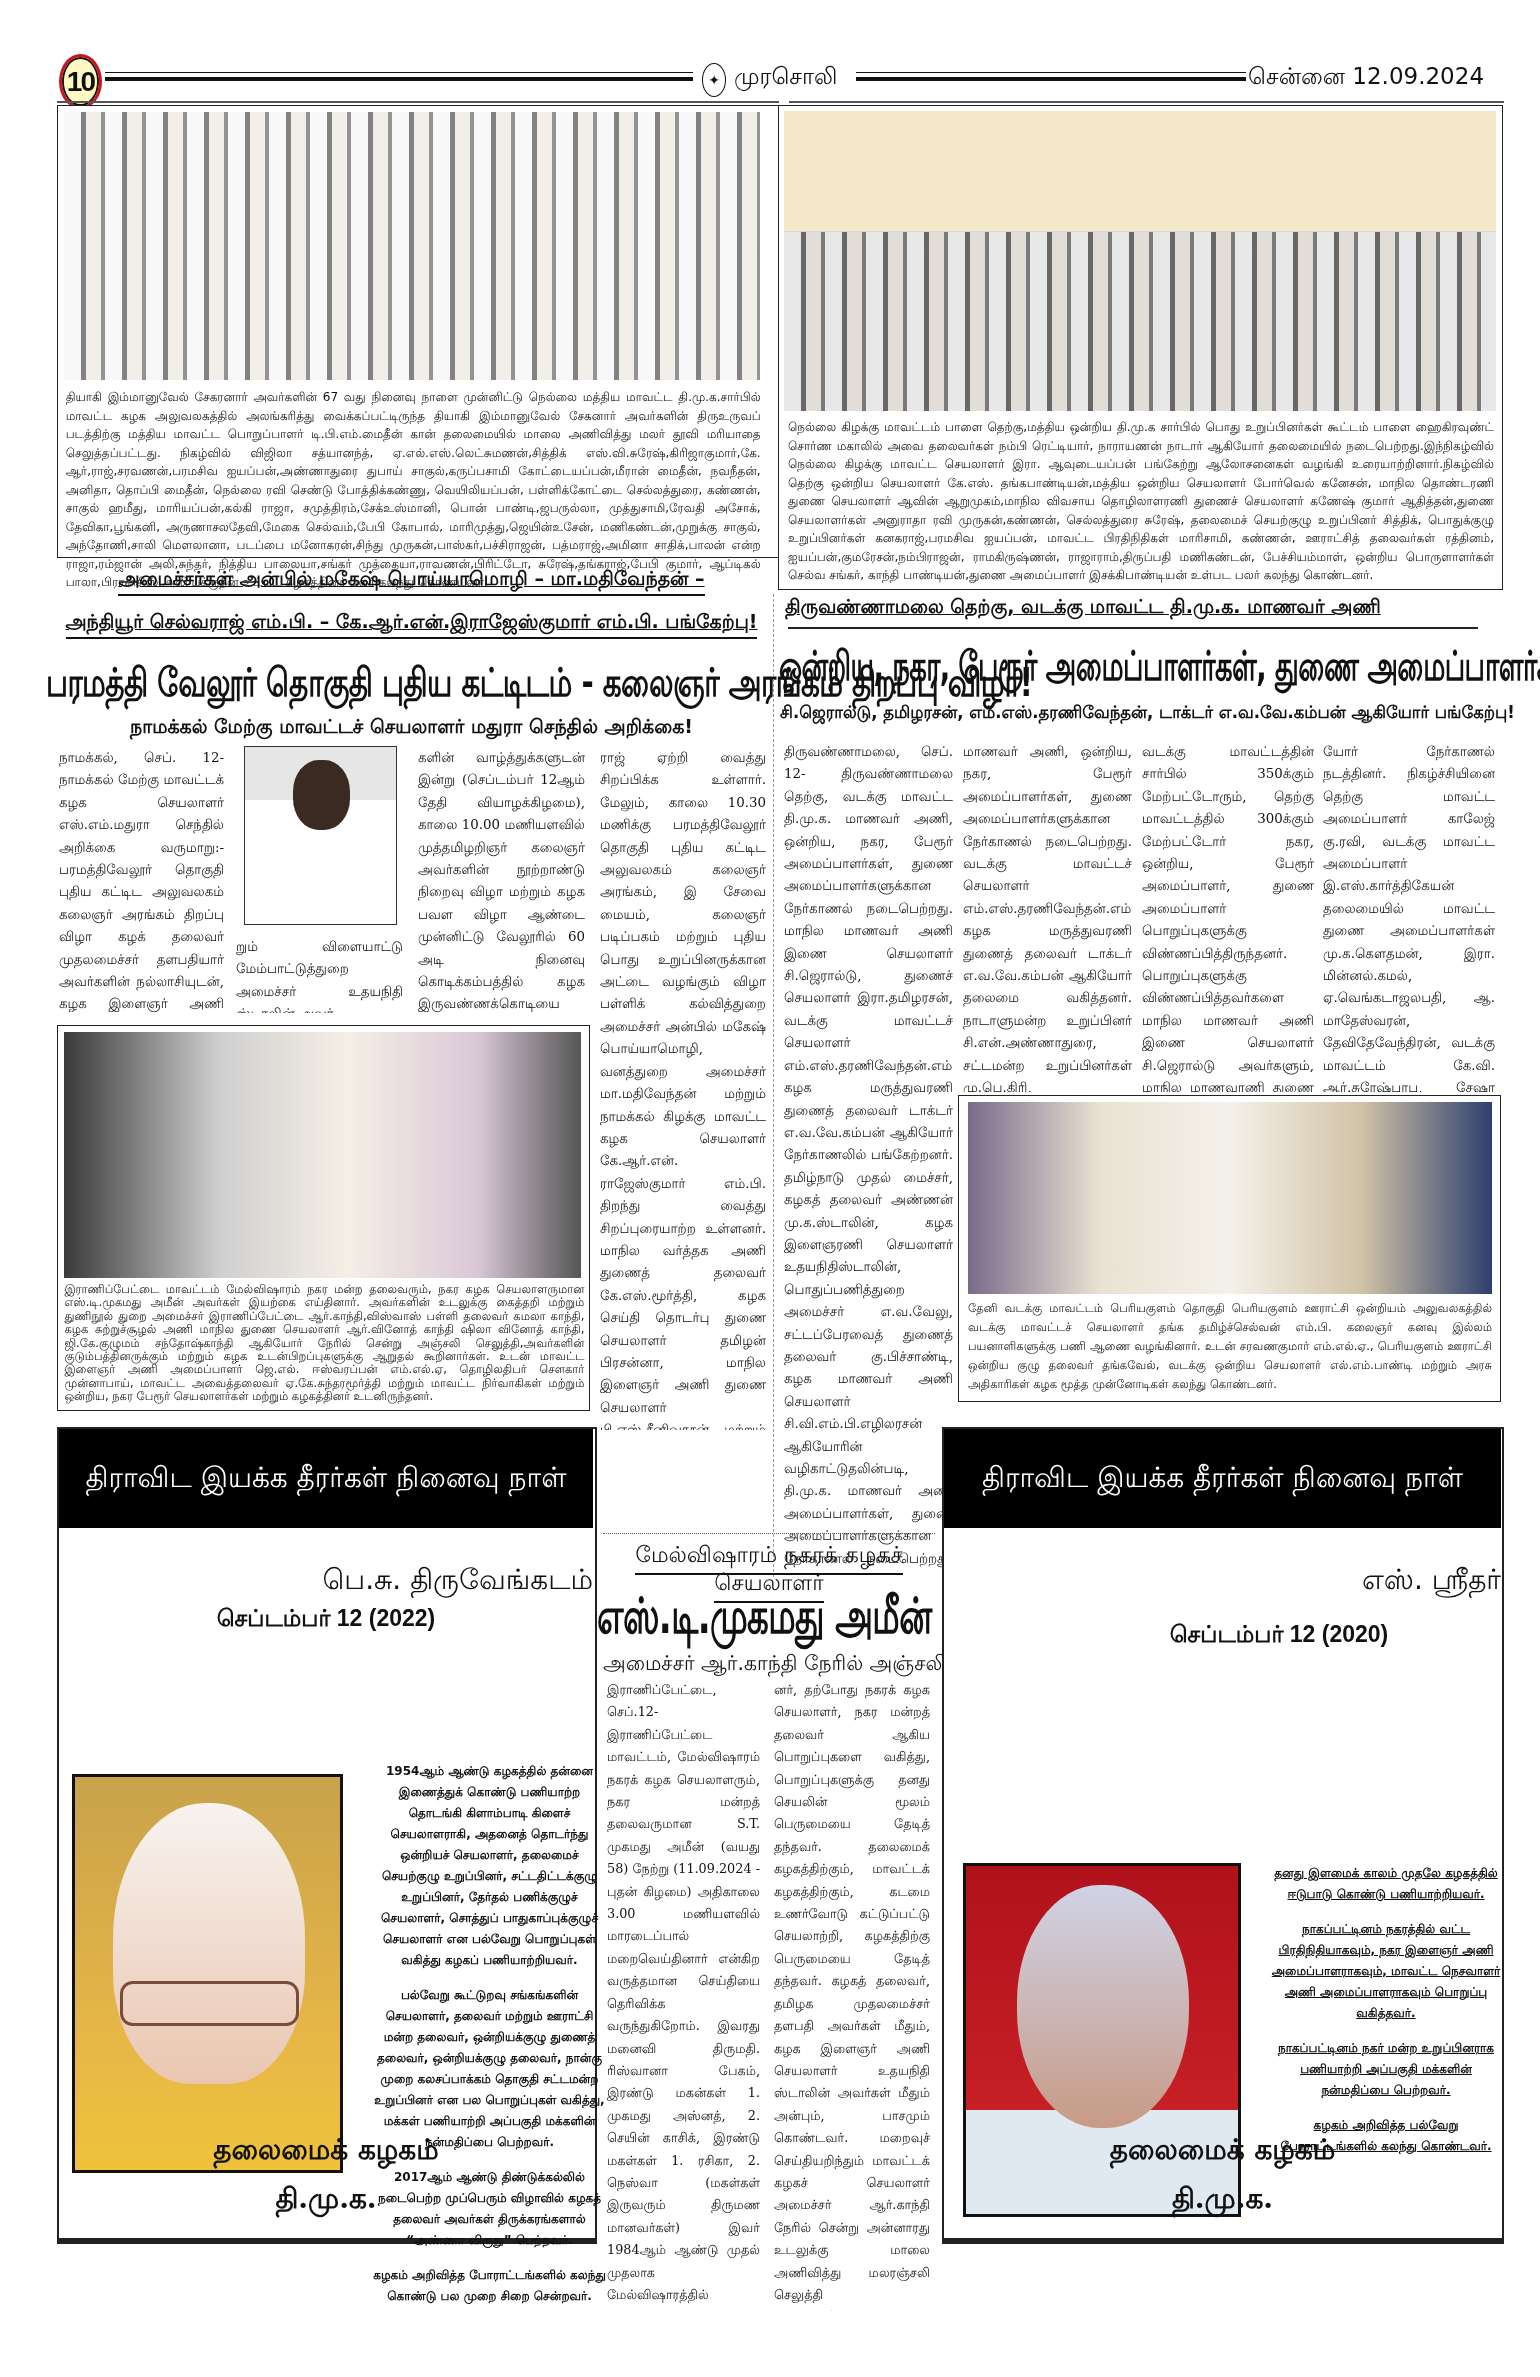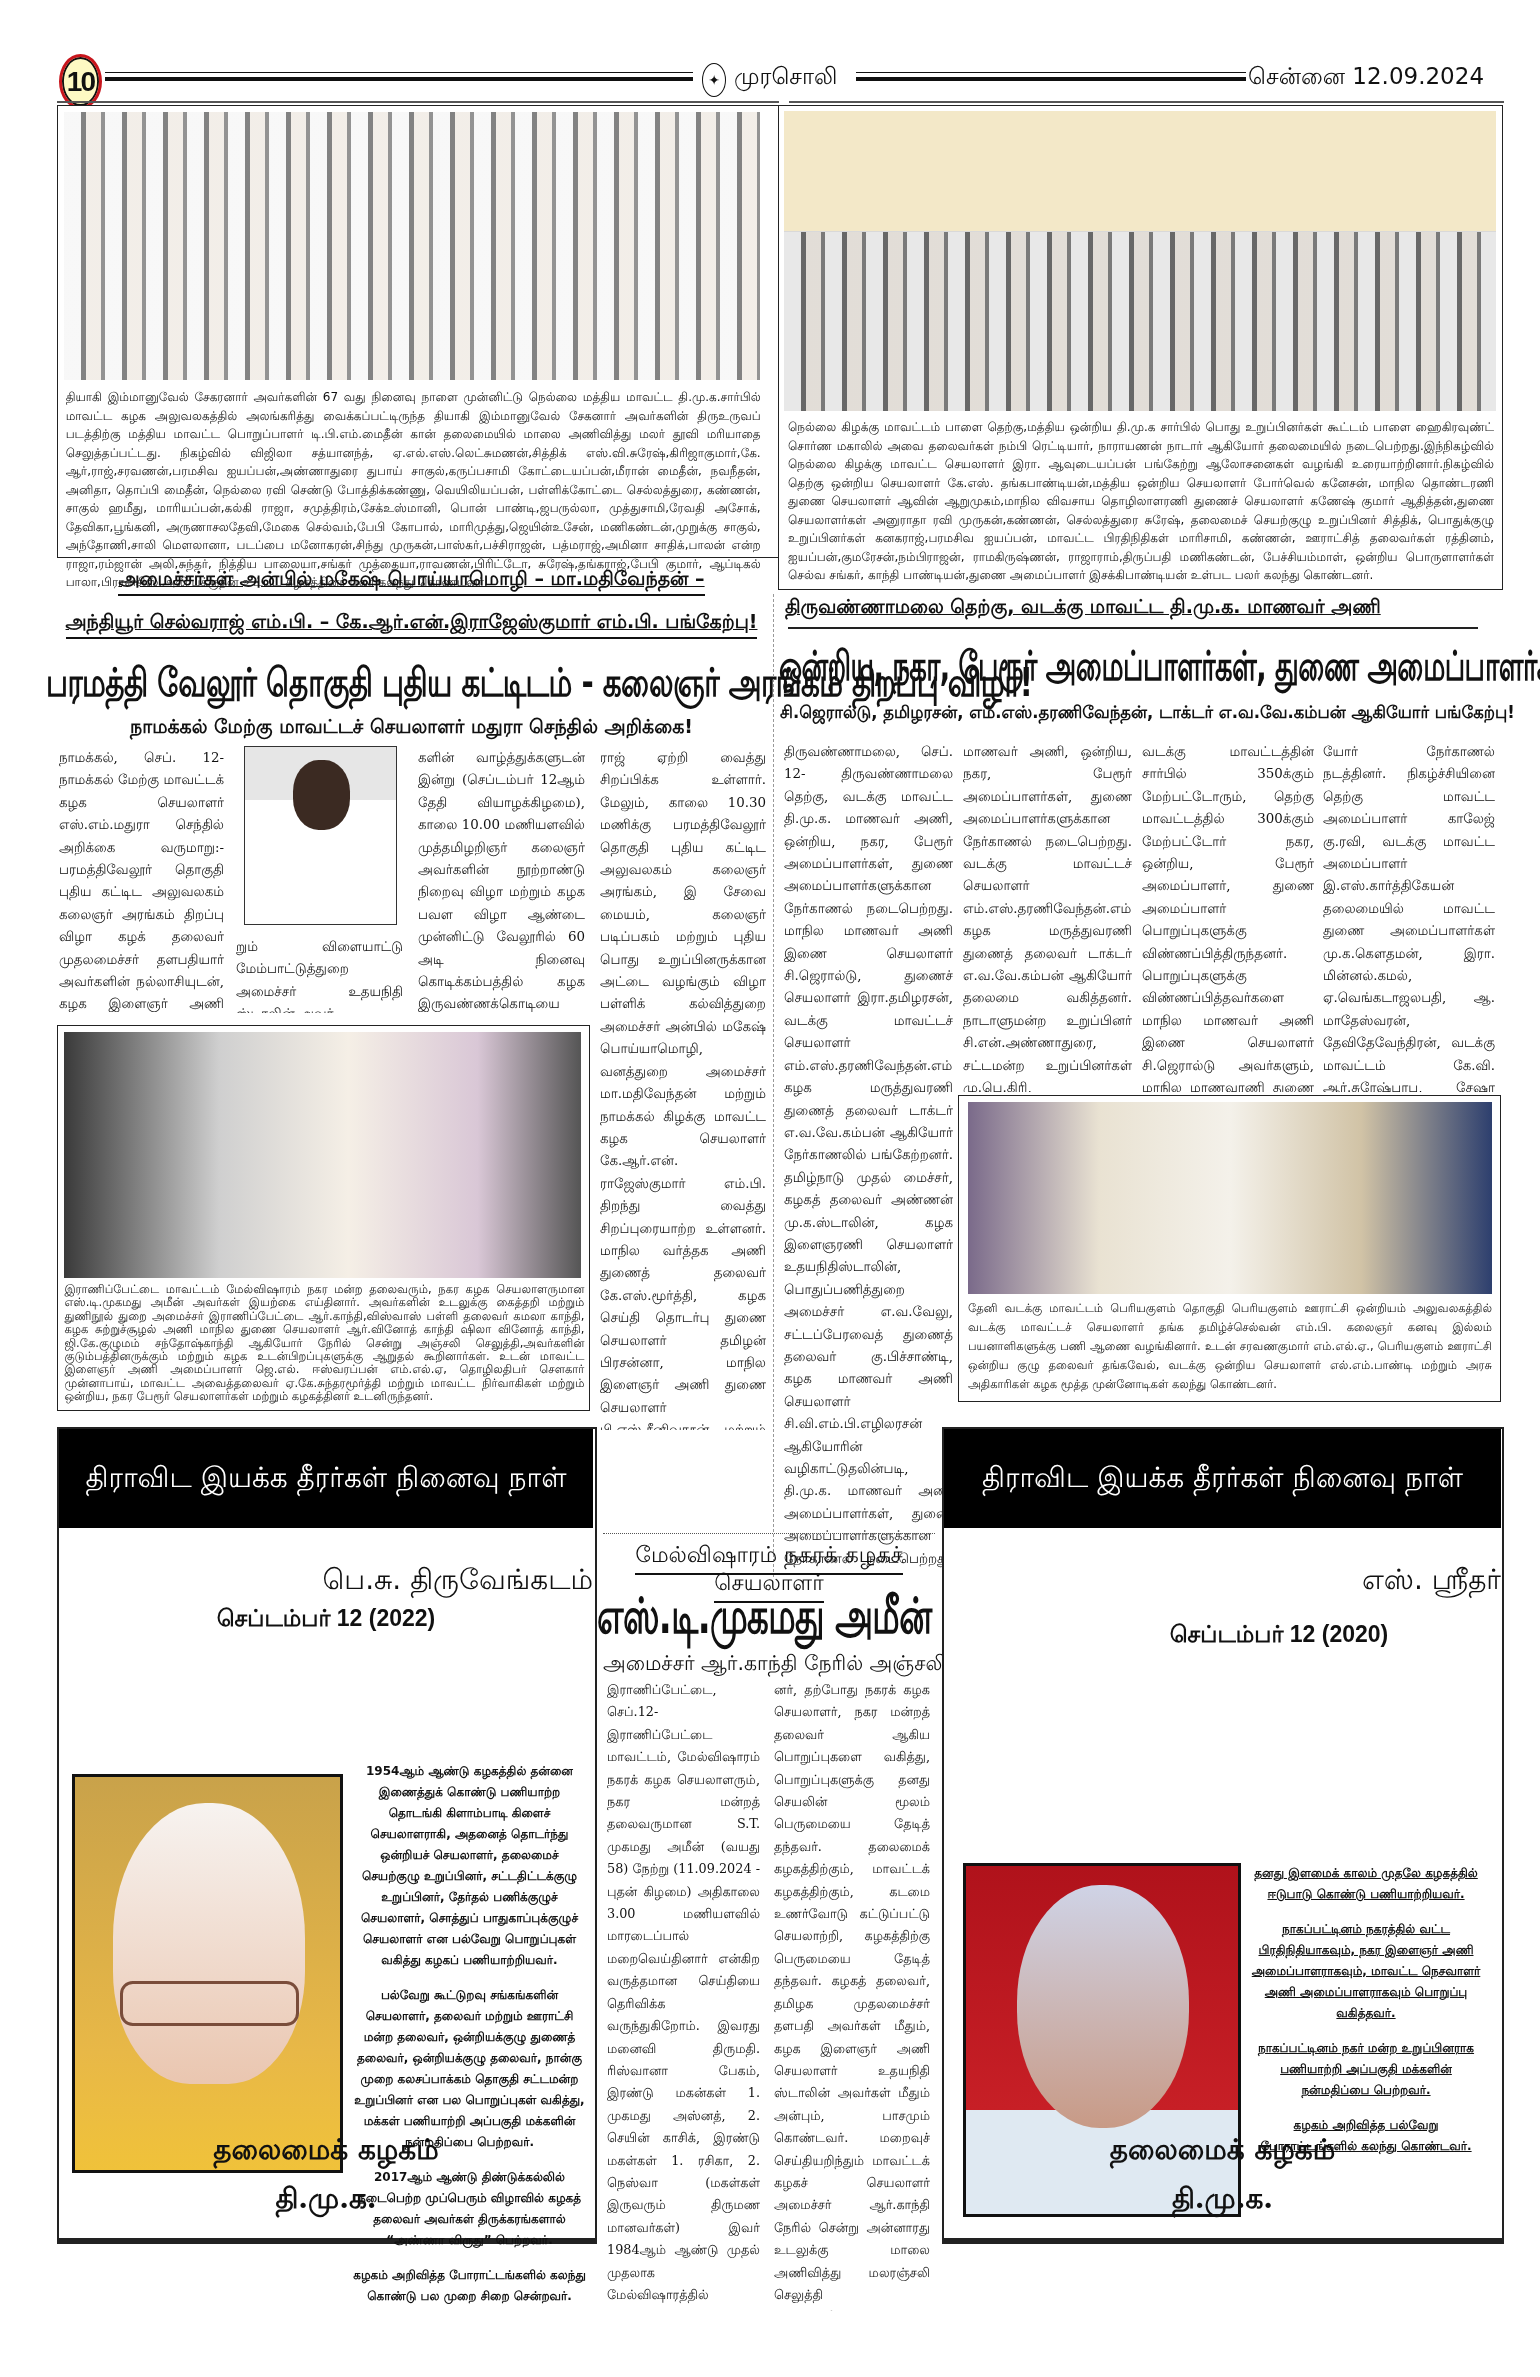--- a/index.html
+++ b/index.html
@@ -18,21 +18,21 @@
   .kicker{font:bold 19px "DejaVu Sans",sans-serif;text-align:center;white-space:nowrap;text-decoration:underline;}
   .kicker span{border-bottom:2.6px solid #111;padding-bottom:5.1px;}
   .h1{font:bold 29px/37px "DejaVu Sans",sans-serif;text-align:center;white-space:nowrap;letter-spacing:-0.6px;transform-origin:left top;}
   .h2{font:bold 19px "DejaVu Sans",sans-serif;text-align:center;white-space:nowrap;}
   .col{font:13.4px/22.4px "DejaVu Serif",serif;text-align:justify;}
   .vdash{border-left:1.3px dashed #999;}
   .hdash{border-top:1.9px dotted #555;}
   .blackband{background:#000;color:#fff;display:flex;align-items:center;justify-content:center;font:28px "DejaVu Sans",sans-serif;white-space:nowrap;}
   .obitname{font:28px "DejaVu Sans",sans-serif;text-align:right;white-space:nowrap;}
   .obitdate{font:bold 23px "Liberation Sans",sans-serif;text-align:center;white-space:nowrap;}
-  .obittext{font:bold 12px/21px "DejaVu Sans",sans-serif;text-align:center;}
+  .obittext{font:bold 12px/21px "DejaVu Sans",sans-serif;text-align:center;margin-left:20px;}
   .obittext p{margin:0 0 14px 0;}
   .sign{font:bold 28px/49px "DejaVu Serif",serif;text-align:center;}
   .portrait{border:3.8px solid #111;box-sizing:border-box;}
   .crowd{background:repeating-linear-gradient(90deg,#f2f2f2 0 16.6px,#1c1c1c 16.6px 22px,#e8e0d6 22px 37px,#3a3a3a 37px 41px);}
 </style>
 </head>
 <body>
 
 <div class="abs pgnum">
     <span>10</span>

